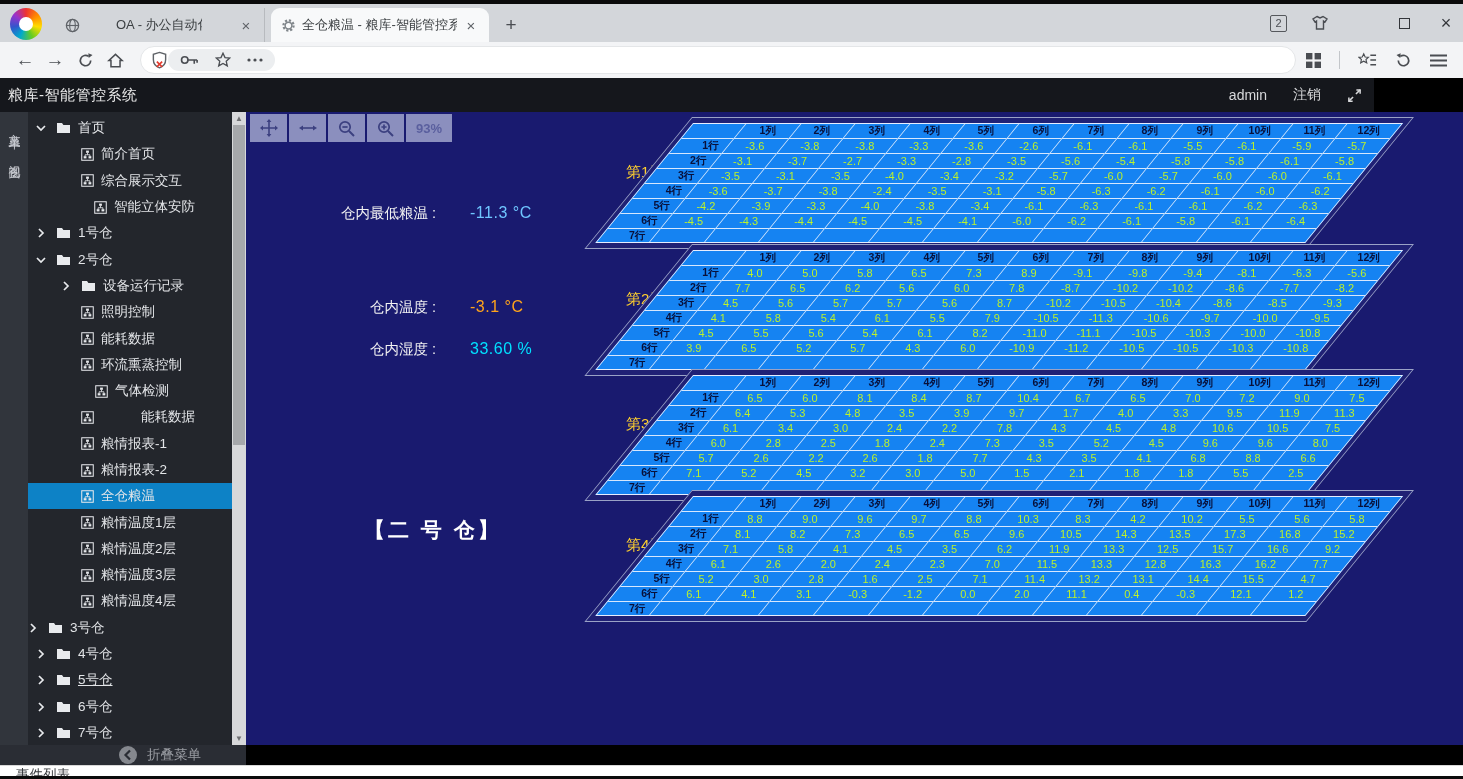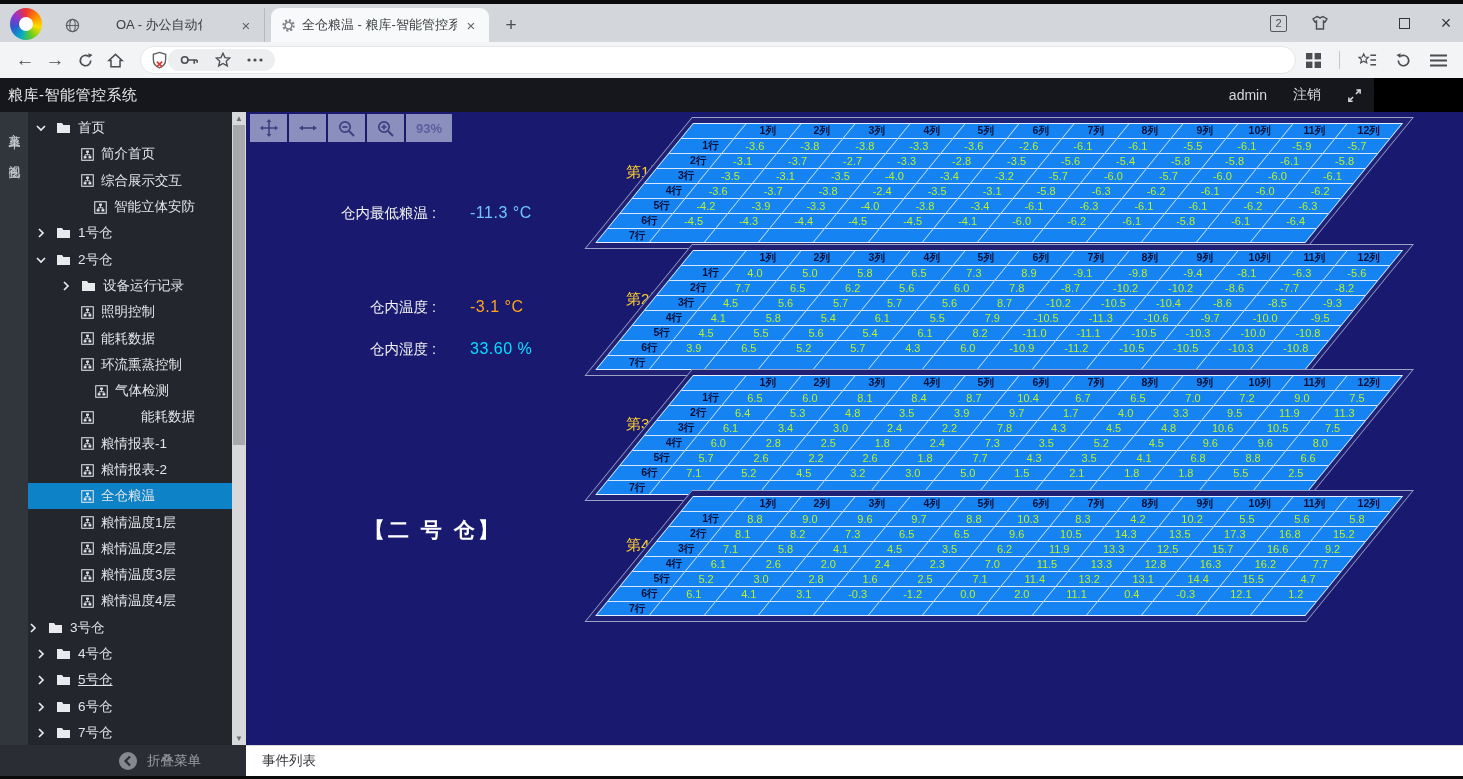--- a/index.html
+++ b/index.html
@@ -75,21 +75,21 @@
   .cell { display:flex; align-items:center; justify-content:center; border-left:1px solid rgba(235,243,255,.9); border-top:1px solid rgba(235,243,255,.9); overflow:visible; }
   .cell:nth-child(13n+1) { border-left:none; }
   .cell:nth-child(-n+13) { border-top:none; }
   .cell > span { transform:skewX(39.2deg); display:inline-block; white-space:nowrap; }
   .cell.ch > span { font-size:10.5px; color:#08103a; font-weight:bold; }
   .cell.rh { justify-content:flex-end; padding-right:9px; }
   .cell.rh > span { font-size:10.5px; color:#08103a; font-weight:bold; }
   .cell.cv > span { font-size:11px; color:#bdf22b; }
 
   
-  .bottombar { position:absolute; left:0; top:745px; width:1463px; height:31px; display:flex; }
+  .bottombar { position:absolute; left:0; top:745px; width:1463px; height:31px; display:flex;flex-direction:column; }
   .bb-left { width:246px; background:#2a2d34; display:flex; align-items:center; padding-left:118px; color:#9a9da3; font-size:13.5px; gap:9px; }
   .bb-right { flex:1; background:#ffffff; border-top:1px solid #d8d8d8; display:flex; align-items:center; padding-left:16px; font-size:13.5px; color:#33363a; }
   .bottom-strip { position:absolute; left:0; top:776px; width:1463px; height:3px; background:#0a0a0a; }
   svg { display:block; }
 </style>
 </head>
 <body>
 
 <div class="window">
   <div class="top-strip"></div>

